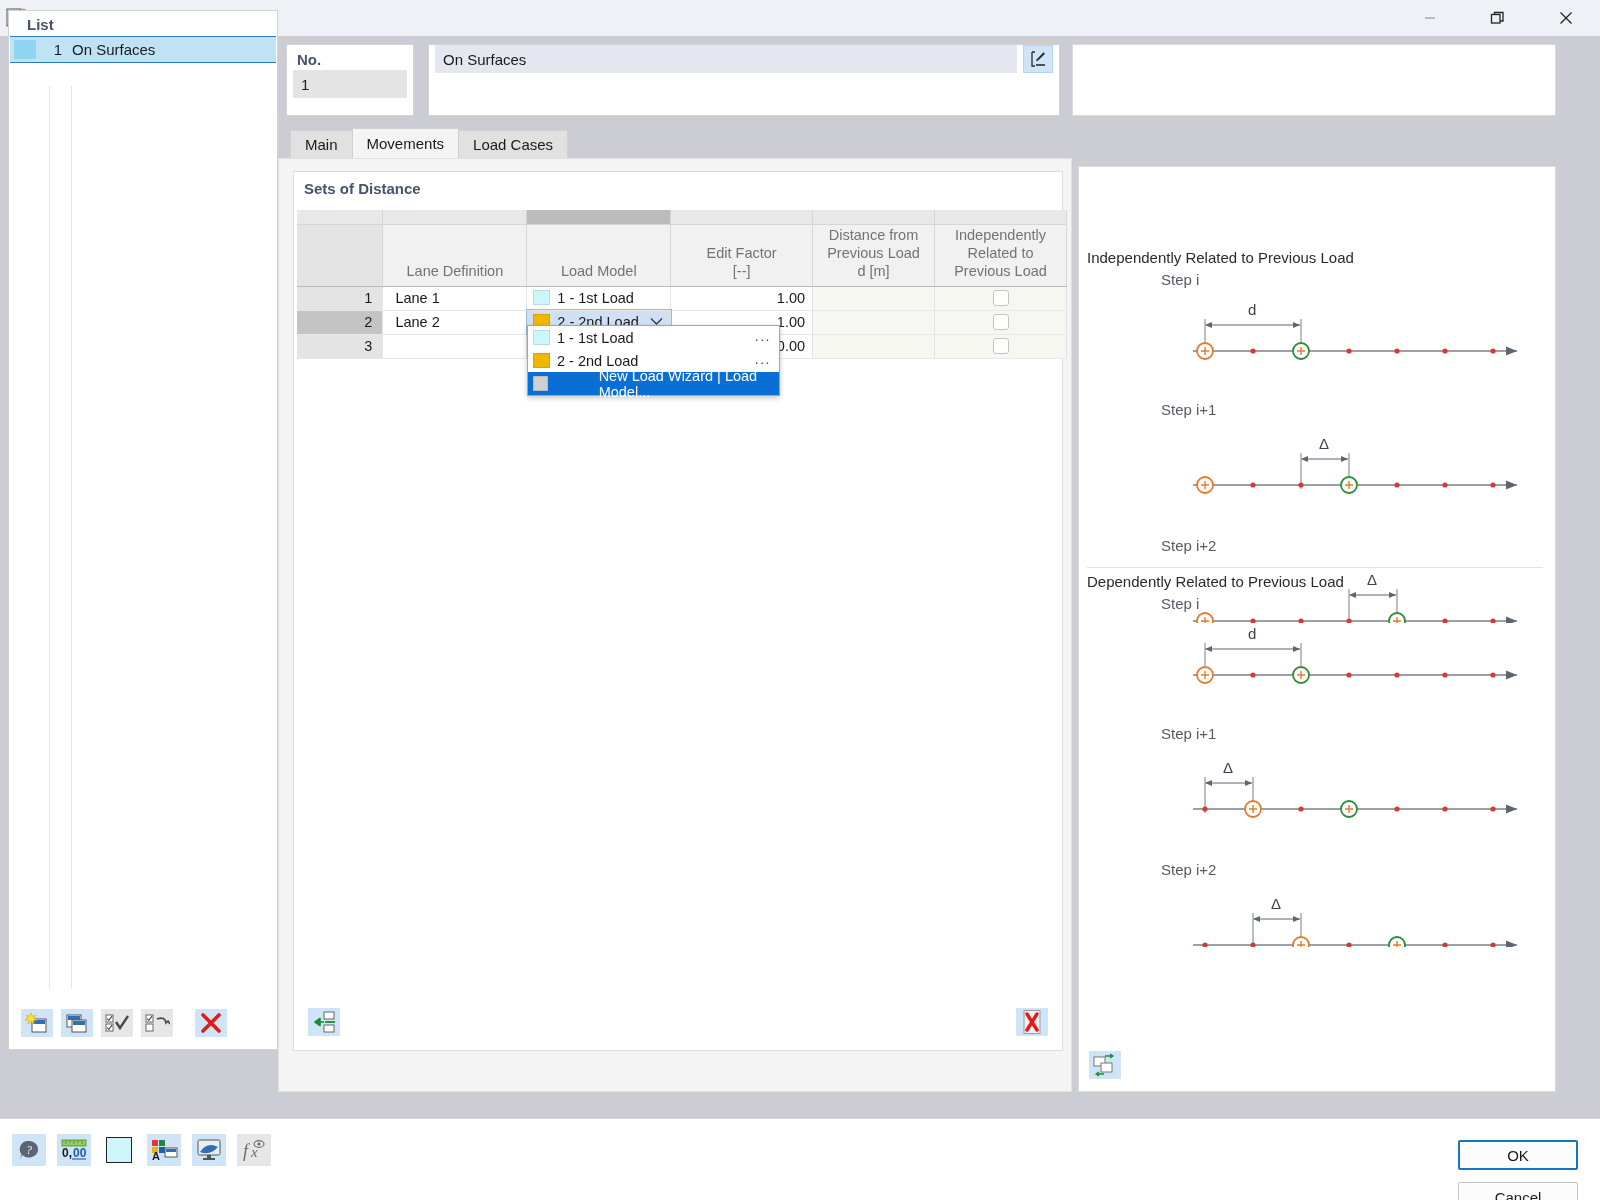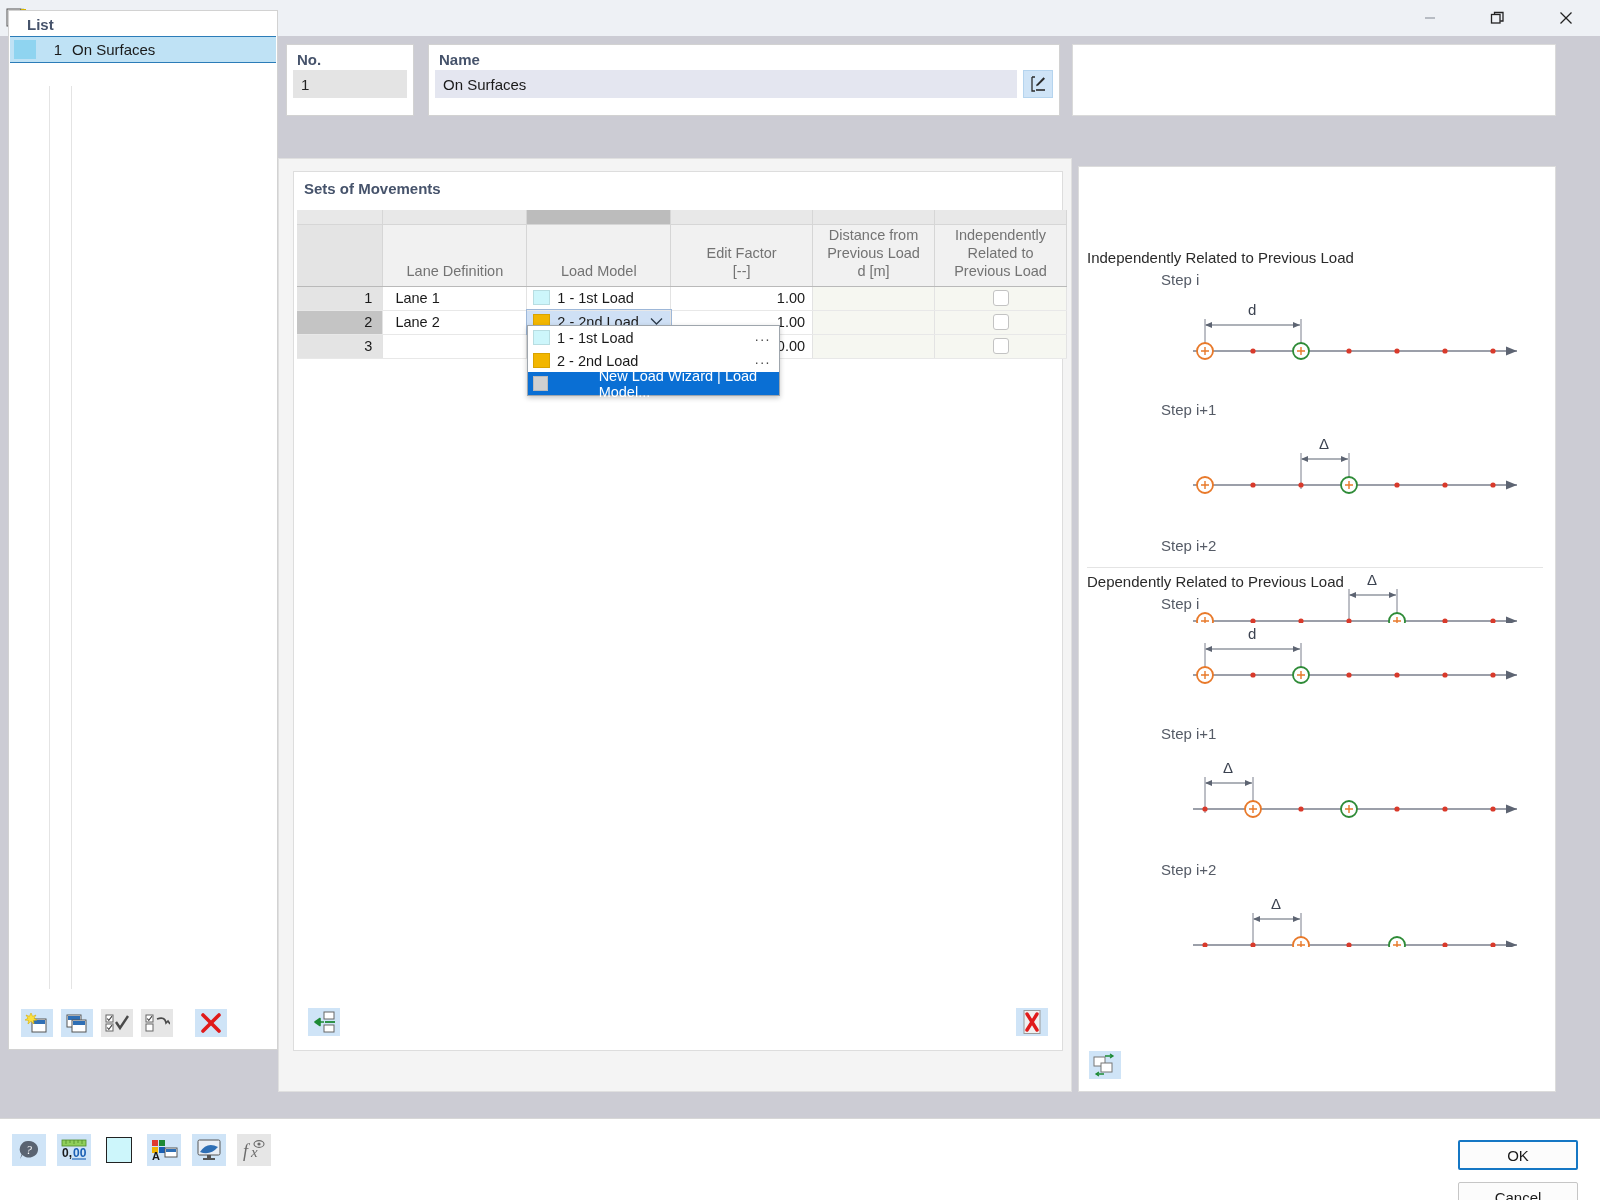--- a/index.html
+++ b/index.html
@@ -230,39 +230,49 @@
       </div>
     </div>
   </div>
 
   <div id="no-panel">
     <div class="panel-label">No.</div>
     <div class="no-input">1</div>
   </div>
 
   <div id="name-panel">
-    <div class="panel-label">Name</div>
     <div class="name-row">
       <div class="name-input">On Surfaces</div>
       <div class="icon-btn">
         <svg width="18" height="18" viewBox="0 0 18 18">
           <path d="M3 2 H6 M3 2 V16 H6" fill="none" stroke="#2b2b2b" stroke-width="1.3"></path>
           <path d="M14.5 2.2 L16 3.8 L9.2 10.6 L7 11.3 L7.8 9.2 Z" fill="#2b2b2b"></path>
           <line x1="7" y1="15" x2="16" y2="15" stroke="#2b2b2b" stroke-width="1.6"></line>
         </svg>
       </div>
     </div>
   </div>
 
   <div id="topright-panel"></div>
 
+  <div class="tabstrip">
+    <div class="tab">
+      <span>Main</span>
+    </div>
+    <div class="tab active">
+      <span>Movements</span>
+    </div>
+    <div class="tab">
+      <span>Load Cases</span>
+    </div>
+  </div>
 
   <div id="content-panel">
     <div id="content-inner">
-      <div class="section-title">Sets of Movements</div>
+      <div class="section-title">Sets of Distance</div>
 
       <div class="tbl">
         <table>
           <colgroup>
             <col style="width:86px">
               <col style="width:144px">
               <col style="width:144px">
             <col style="width:142px">
               <col style="width:122px">
               <col style="width:132px">

